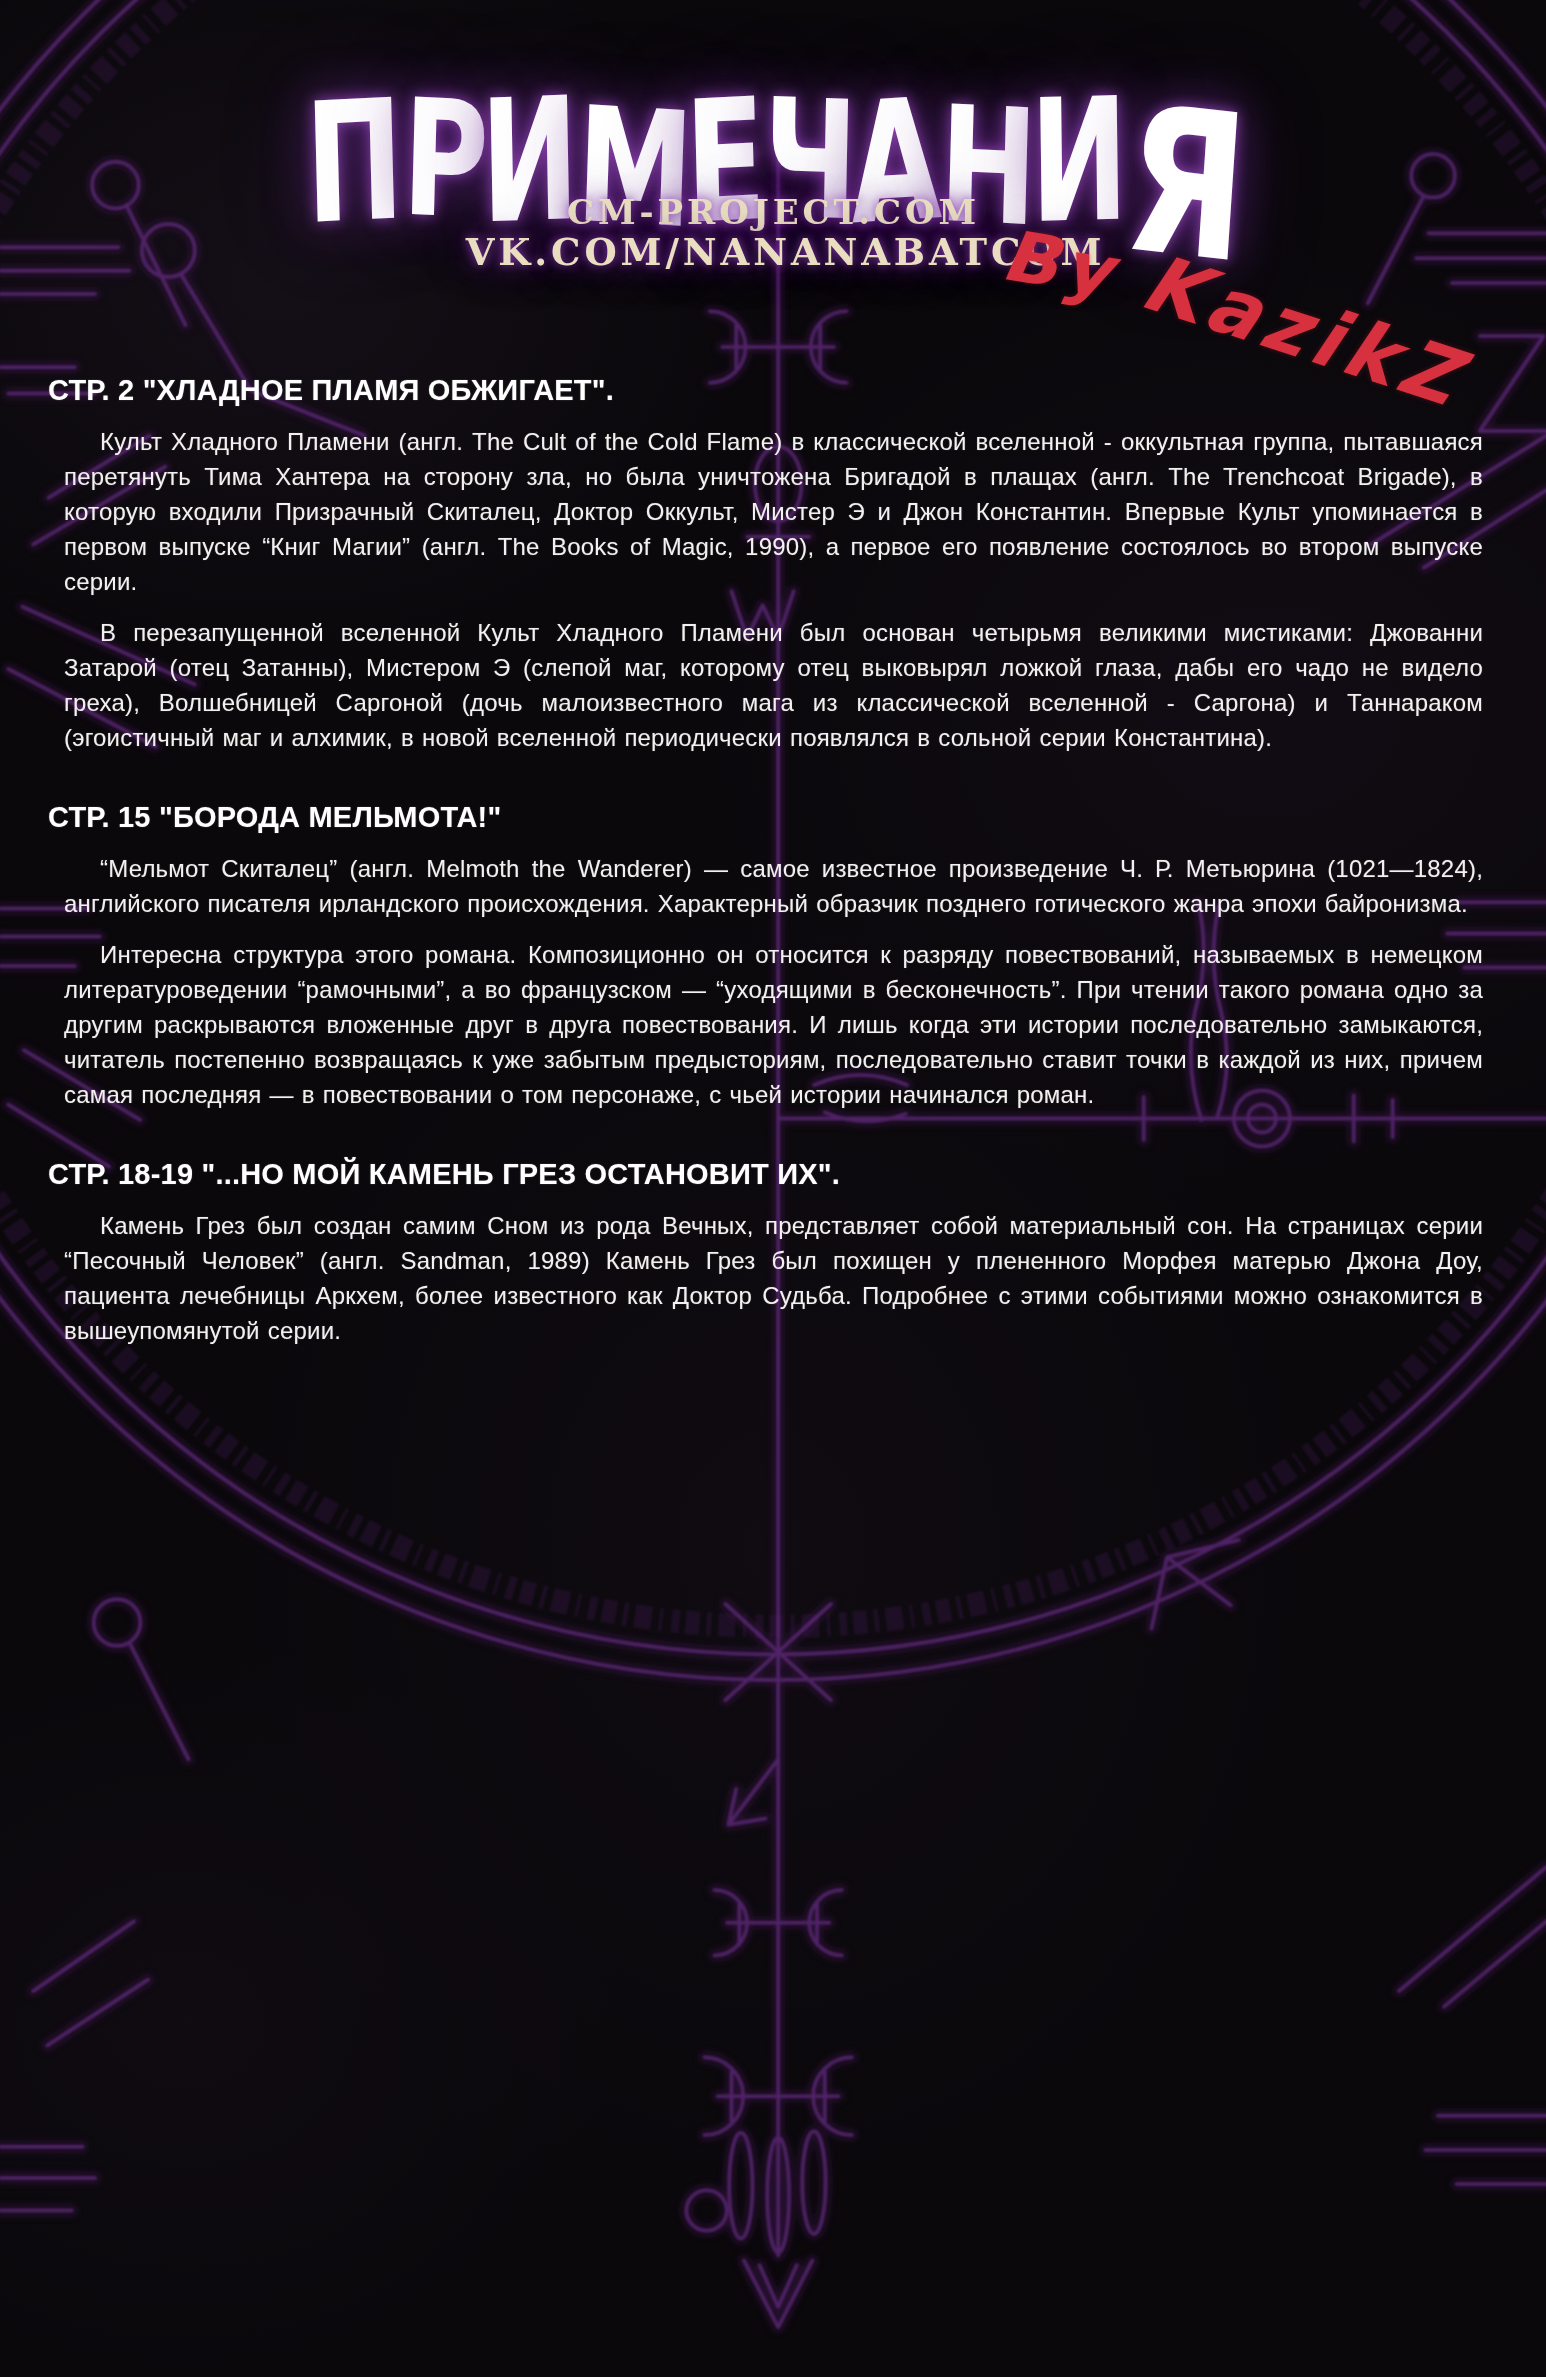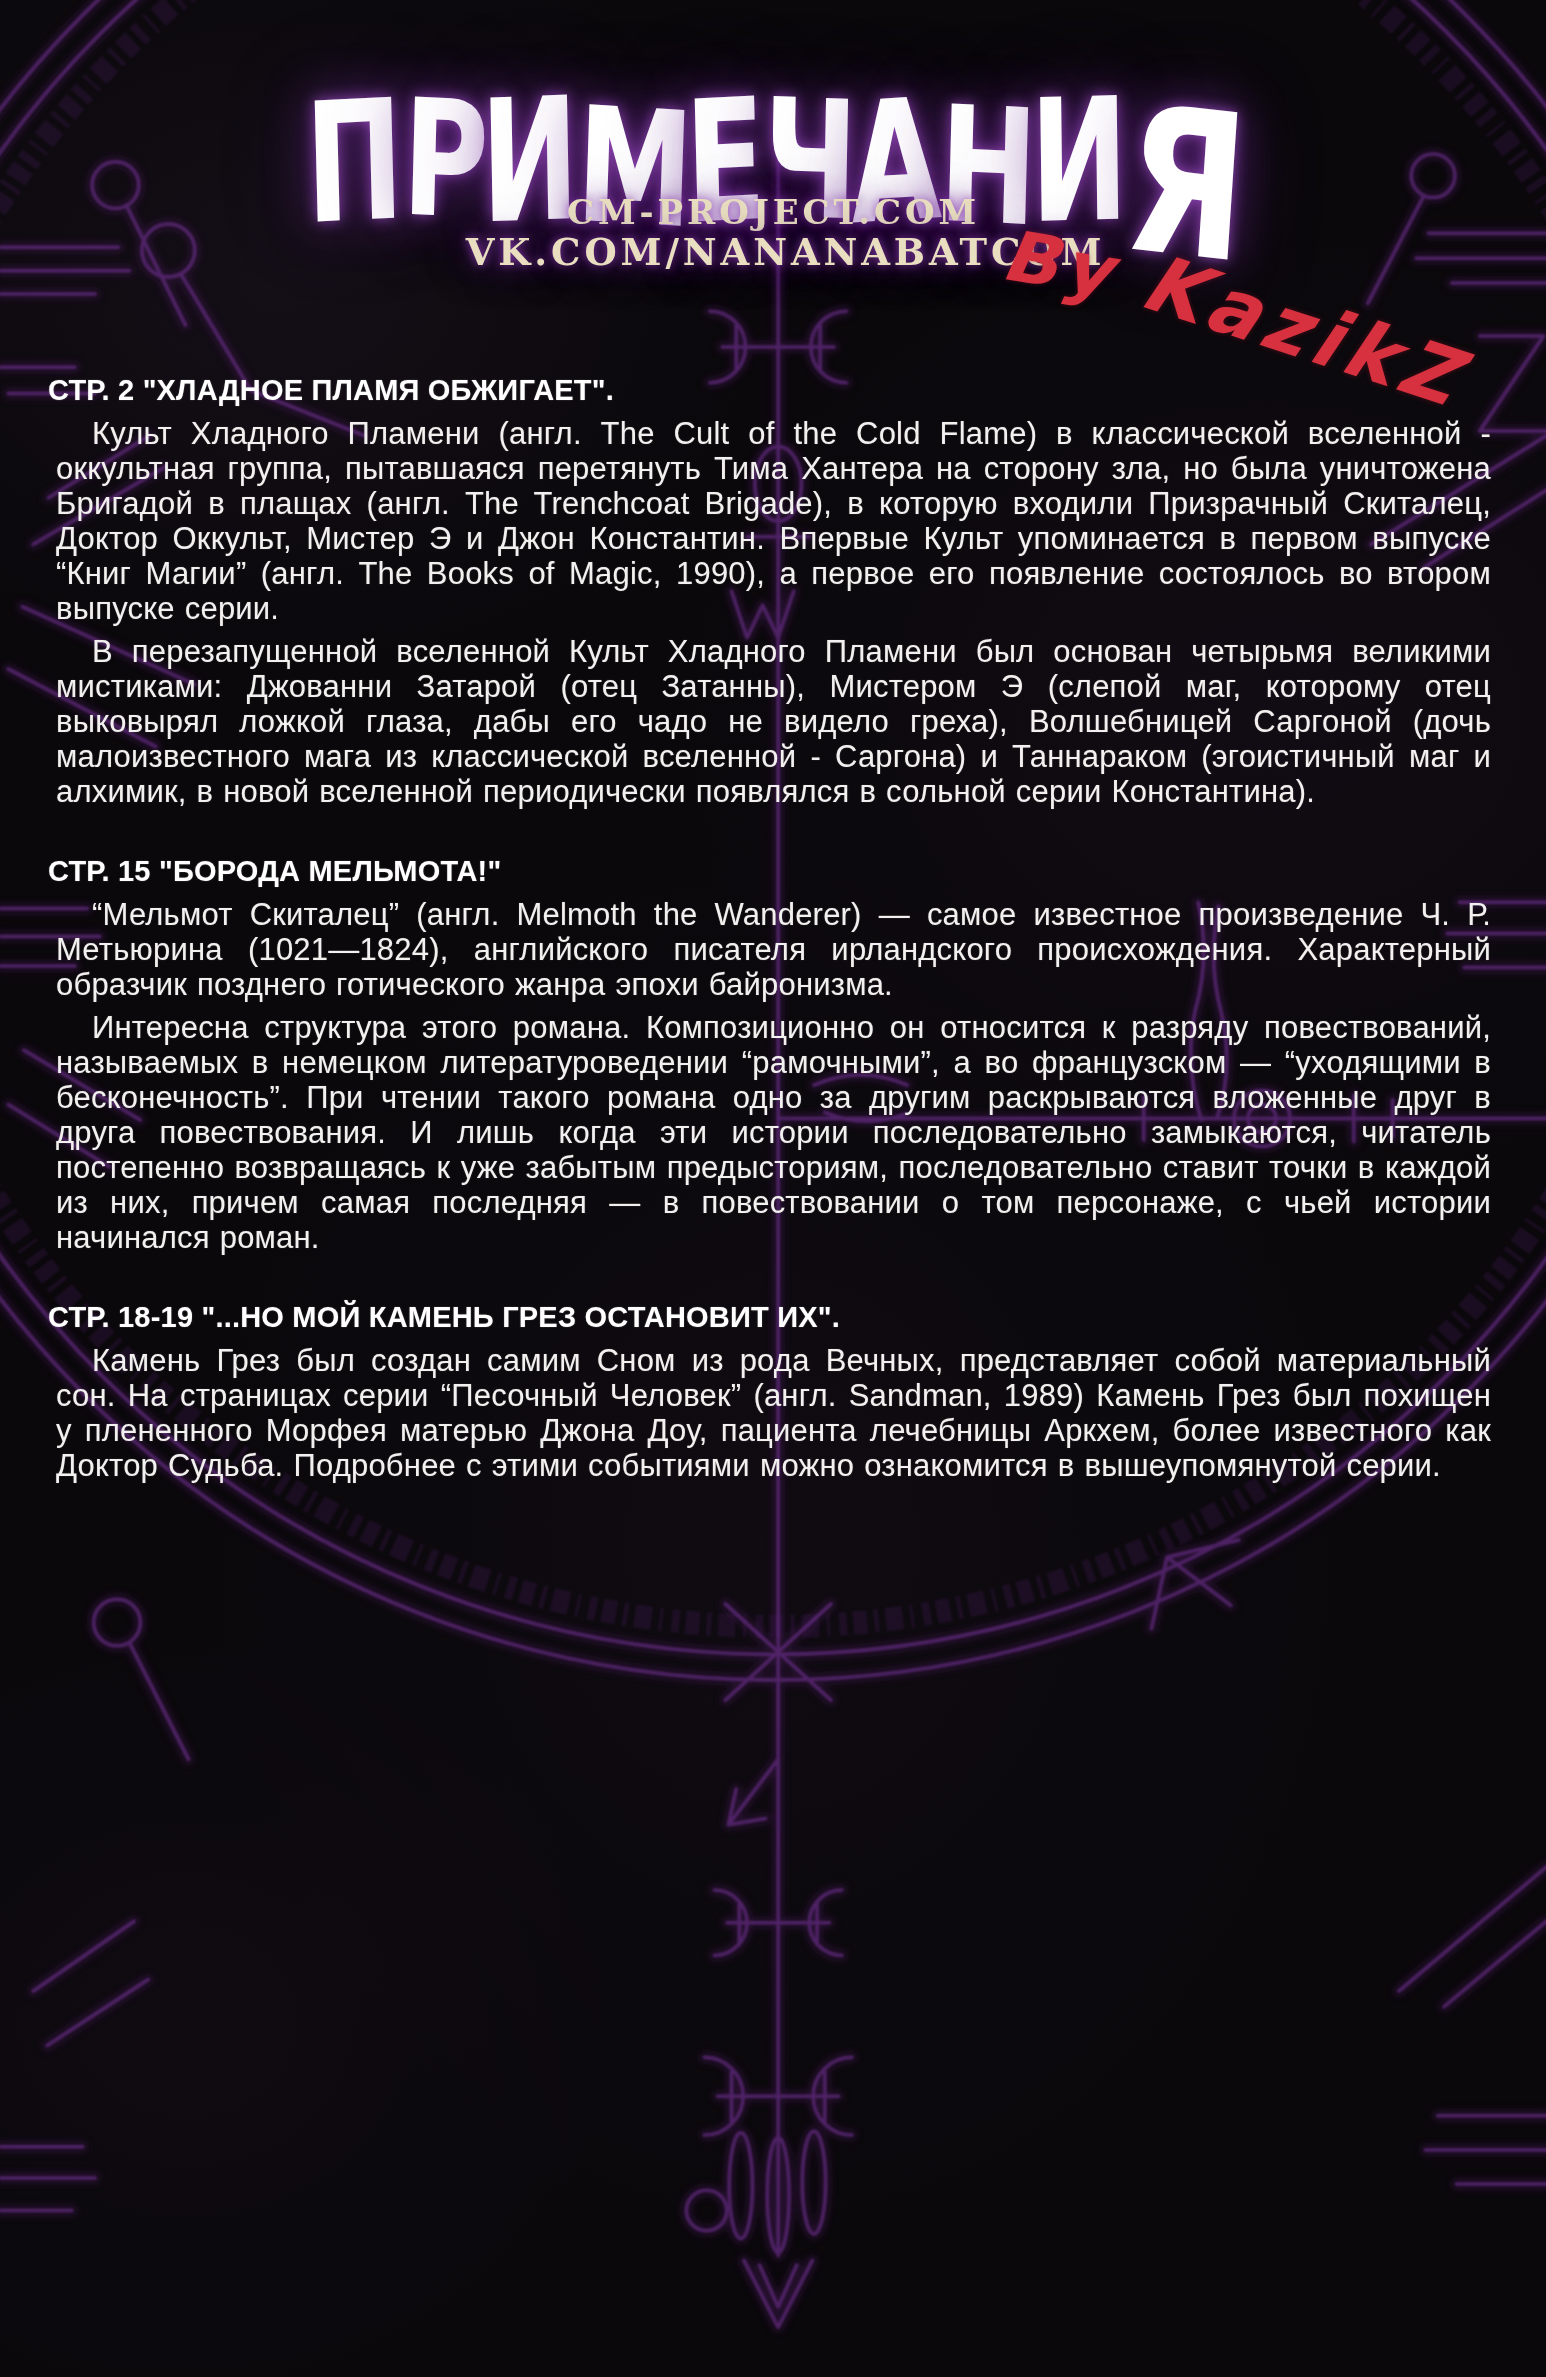--- a/index.html
+++ b/index.html
@@ -62,22 +62,22 @@
 
   
   .content{position:absolute;top:372px;left:48px;right:48px;}
   .section-heading{
     font-size:29px;line-height:36px;font-weight:700;
     color:#ffffff;margin:44px 0 7.8px;letter-spacing:0.2px;
     text-shadow:0 0 1.6px rgba(255,255,255,.3);
   }
   .section-heading:first-child{margin-top:0;}
   .content p{
-    margin:8px;text-indent:36px;text-align:justify;
-    font-size:31px;line-height:35px;color:#f3f1ef;
+    margin:16px;text-indent:36px;text-align:justify;
+    font-size:24px;line-height:35px;color:#f3f1ef;
     letter-spacing:0.2px;word-spacing:1.2px;
     text-shadow:0 0 1.6px rgba(255,255,255,.22);
   }
 </style>
 </head>
 <body>
 
 <div class="page">
 
   <svg class="sigil" viewBox="0 0 1988 3056" xmlns="http://www.w3.org/2000/svg" aria-hidden="true">

